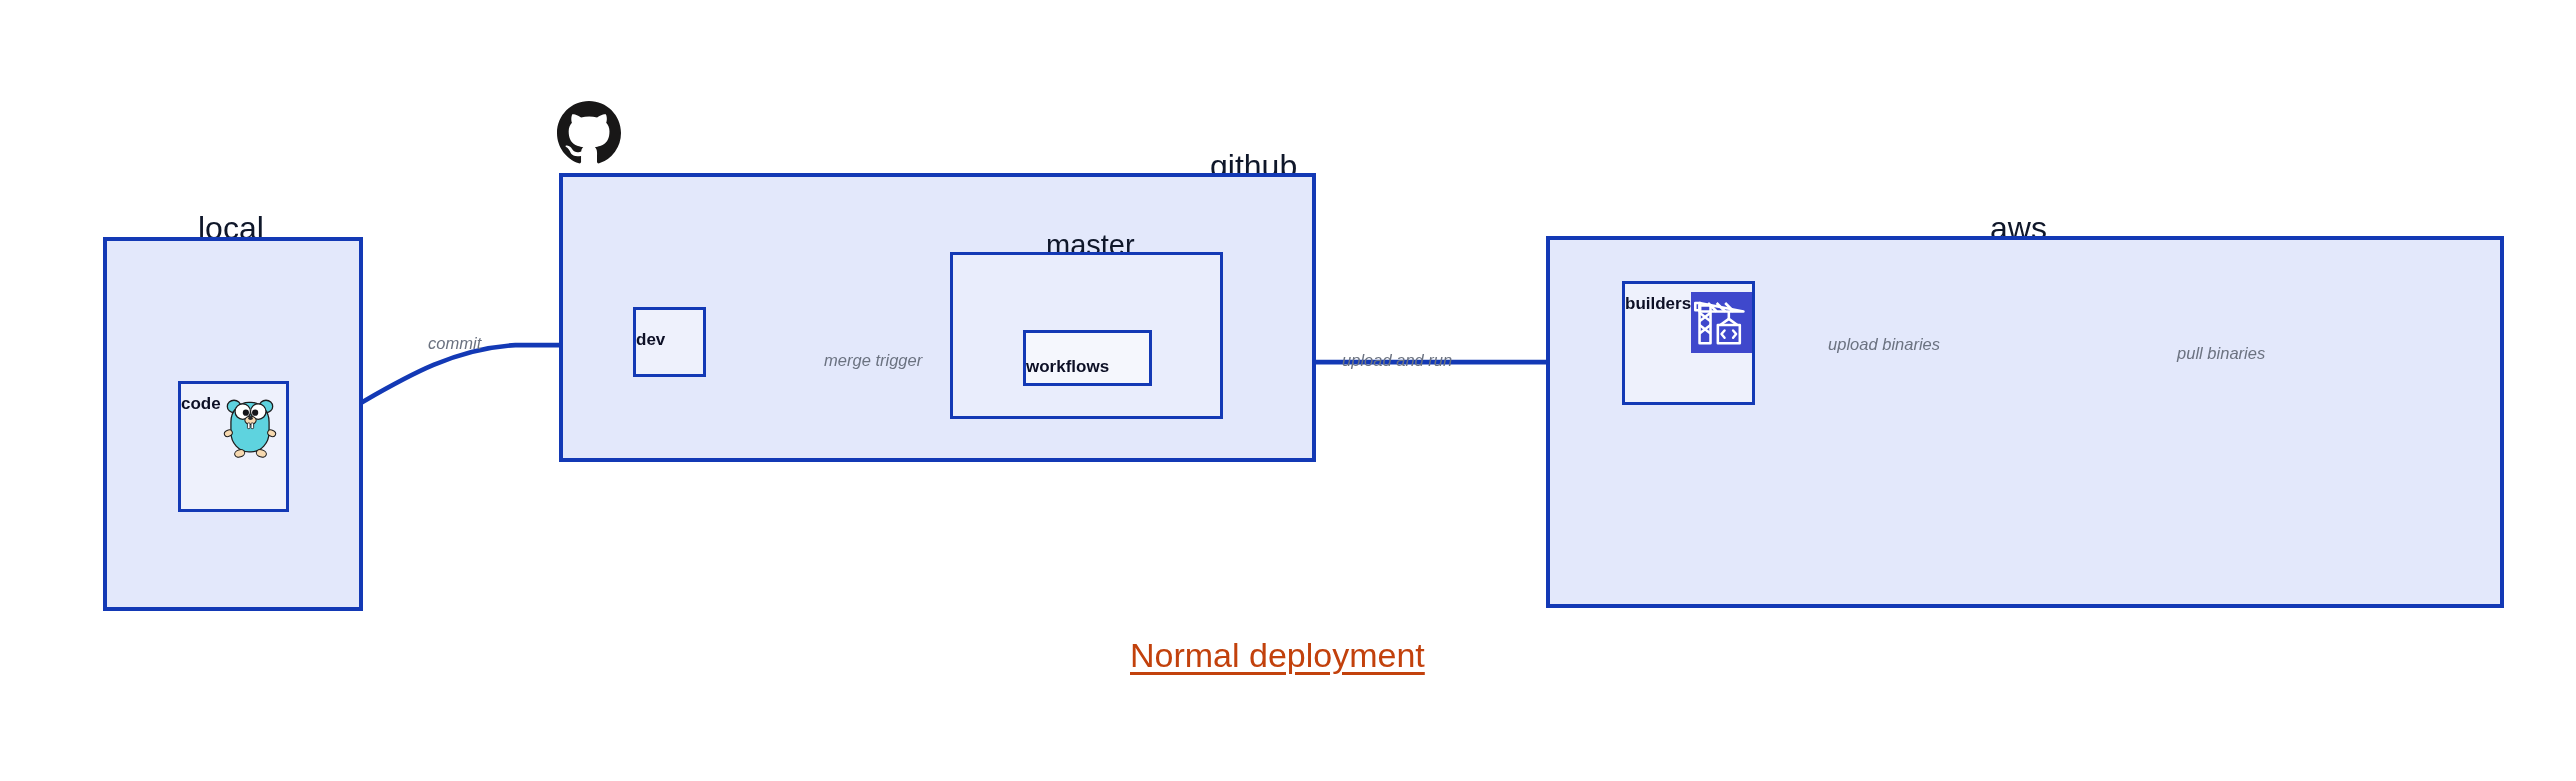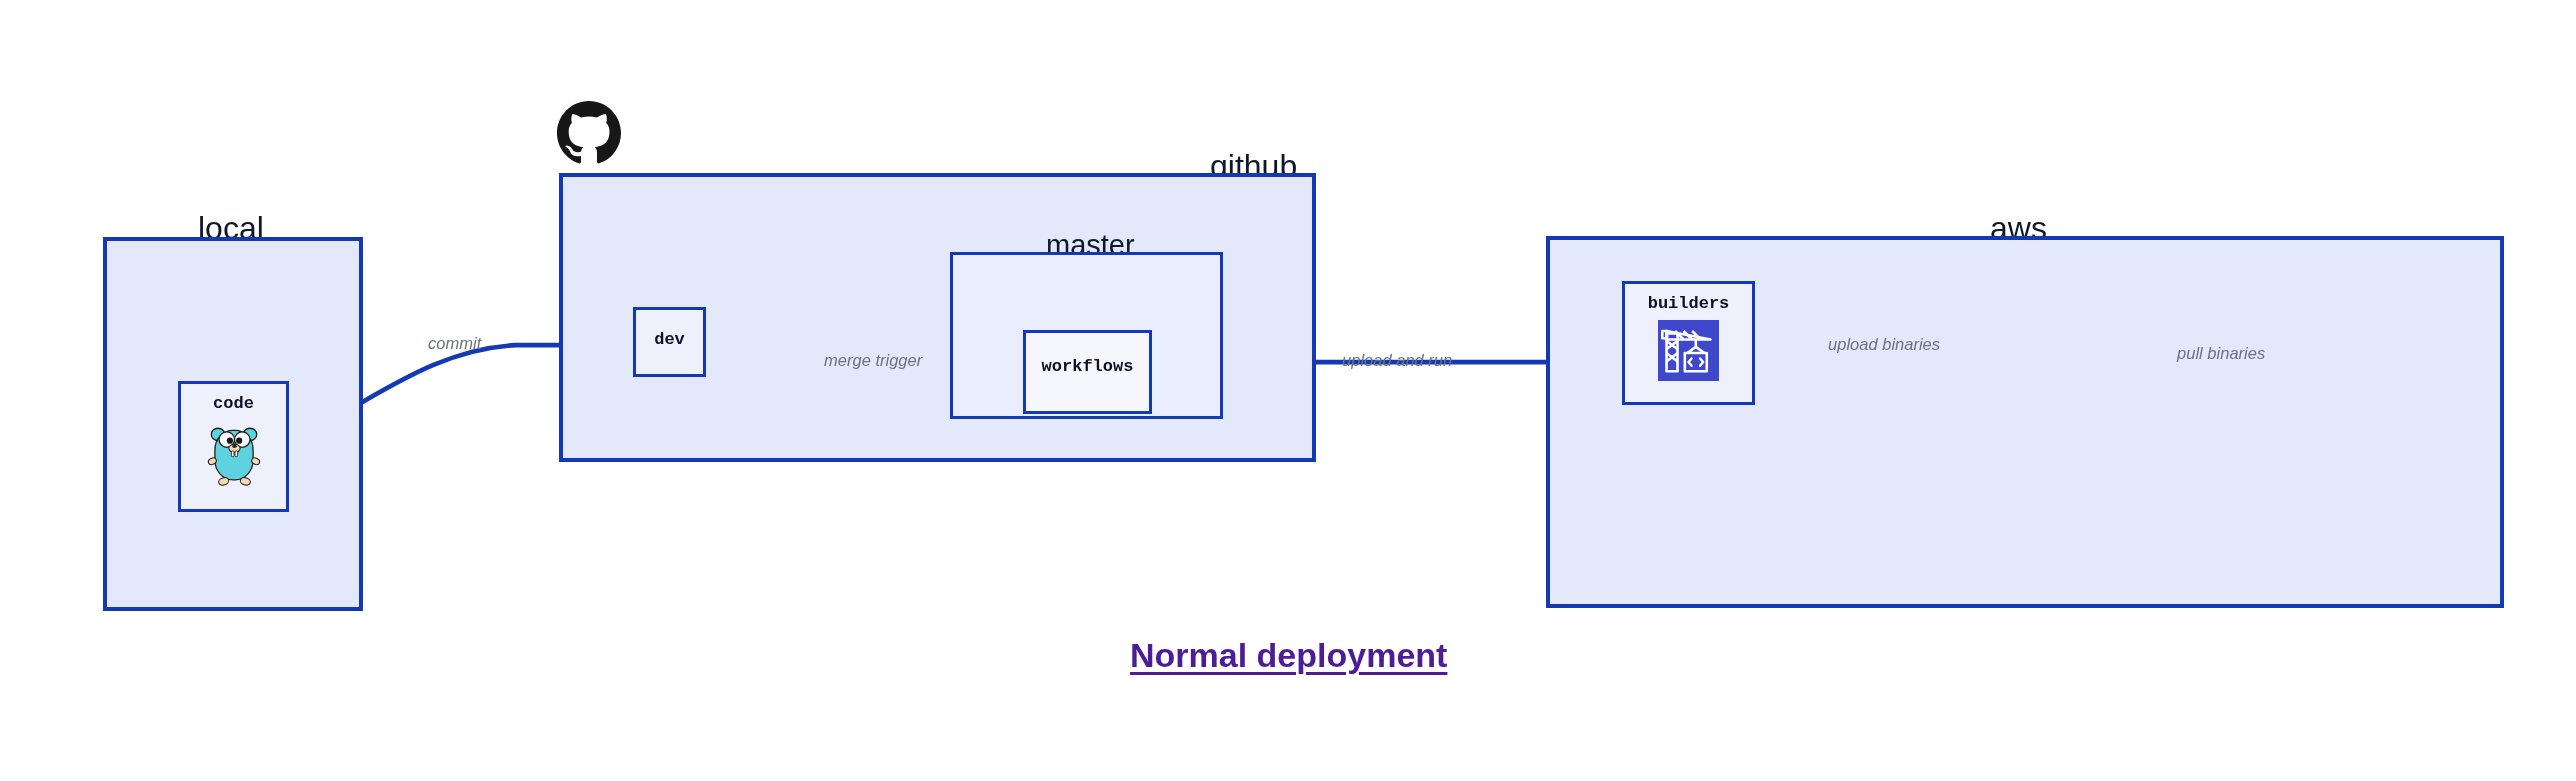--- a/index.html
+++ b/index.html
@@ -31,21 +31,21 @@
     border:3.6px solid #1339b5;
     box-sizing:border-box;
   }
 
   
   .node{
     position:absolute;
     background:#eef1fc;
     border:3.6px solid #1339b5;
     box-sizing:border-box;
-    display:flex;flex-direction:column;align-items:center;font-family:Liberation Mono, monospace;
+    display:flex;
   }
   .node.plain{background:#f5f7fd;}
   .node-label{
     color:#0d1026;
     font-weight:bold;
     font-size:17px;
     line-height:1;
     white-space:nowrap;
     margin-top:11.3px;
   }
@@ -65,28 +65,27 @@
   }
   .edge-label.on-tint{background:#e3e8fb;}
   .edge-label.on-clear{background:transparent;}
 
   
   .gh-mark{position:absolute;}
 
   
   .diagram-title{
     position:absolute;
-    color:#4c1d95;
+    color:#c2410c;
     font-size:34px;
     line-height:1;
     text-decoration:underline;
     text-underline-offset:5.2px;
     text-decoration-thickness:2.6px;
     white-space:nowrap;
-    font-weight:bold;
   }
 </style>
 </head>
 <body>
 
 <div class="stage">
 
   <svg class="edge-layer" viewBox="0 0 5054 1516">
     <defs>
       <marker id="arrowhead" markerWidth="10" markerHeight="8" refX="9" refY="4" orient="auto" markerUnits="strokeWidth">
@@ -153,21 +152,21 @@
   <div class="cluster-label" style="left:1210px;top:134px;">github</div>
   <div class="cluster" style="left:559px;top:173px;width:757px;height:289px;"></div>
 
   <div class="cluster-label" style="left:1046px;top:215px;font-size:29px;">master</div>
   <div class="subcluster" style="left:950px;top:252px;width:273px;height:167px;"></div>
 
   <div class="node" style="left:633px;top:307px;width:73px;height:70px;">
     <span class="node-label" style="margin-top:20.6px;">dev</span>
   </div>
 
-  <div class="node plain" style="left:1023px;top:330px;width:129px;height:84px;">
+  <div class="node plain" style="left:1023px;top:330px;width:129px;height:56px;">
     <span class="node-label" style="margin-top:25px;">workflows</span>
   </div>
 
   <div class="cluster-label" style="left:1990px;top:196px;">aws</div>
   <div class="cluster" style="left:1546px;top:236px;width:958px;height:372px;"></div>
 
   <div class="node" style="left:1622px;top:281px;width:133px;height:124px;">
     <span class="node-label">builders</span>
     <span class="node-icon">
       <svg width="61" height="61" viewBox="0 0 100 100">

